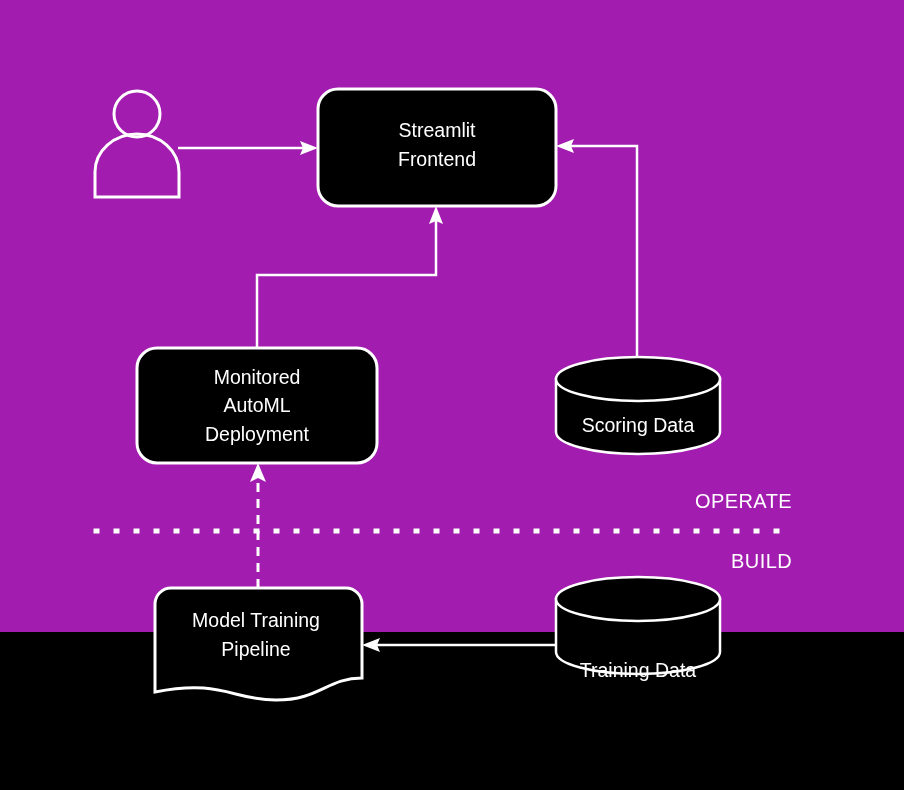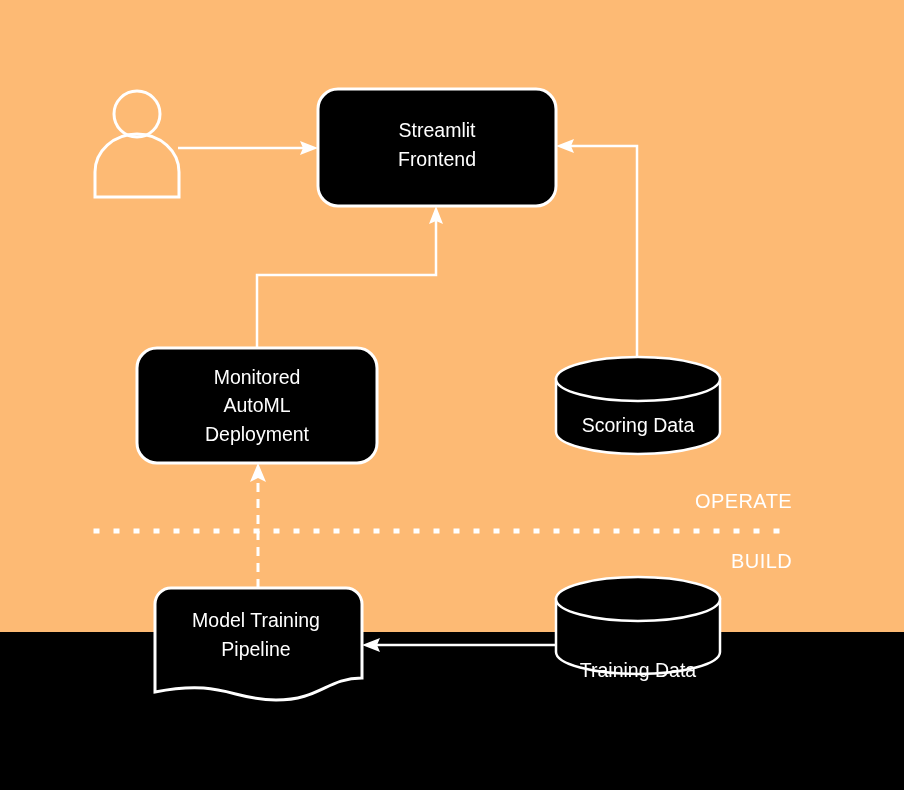--- a/index.html
+++ b/index.html
@@ -11,21 +11,21 @@
   body {
     width: 904px;
     height: 790px;
     overflow: hidden;
     font-family: "Liberation Sans", sans-serif;
   }
   #diagram-root {
     position: relative;
     width: 904px;
     height: 632px;
-    background: #fdba74;
+    background: #a21caf;
   }
   svg#diagram-canvas {
     position: absolute;
     top: 0;
     left: 0;
     width: 904px;
     height: 790px;
     display: block;
   }
   .node-shape {

